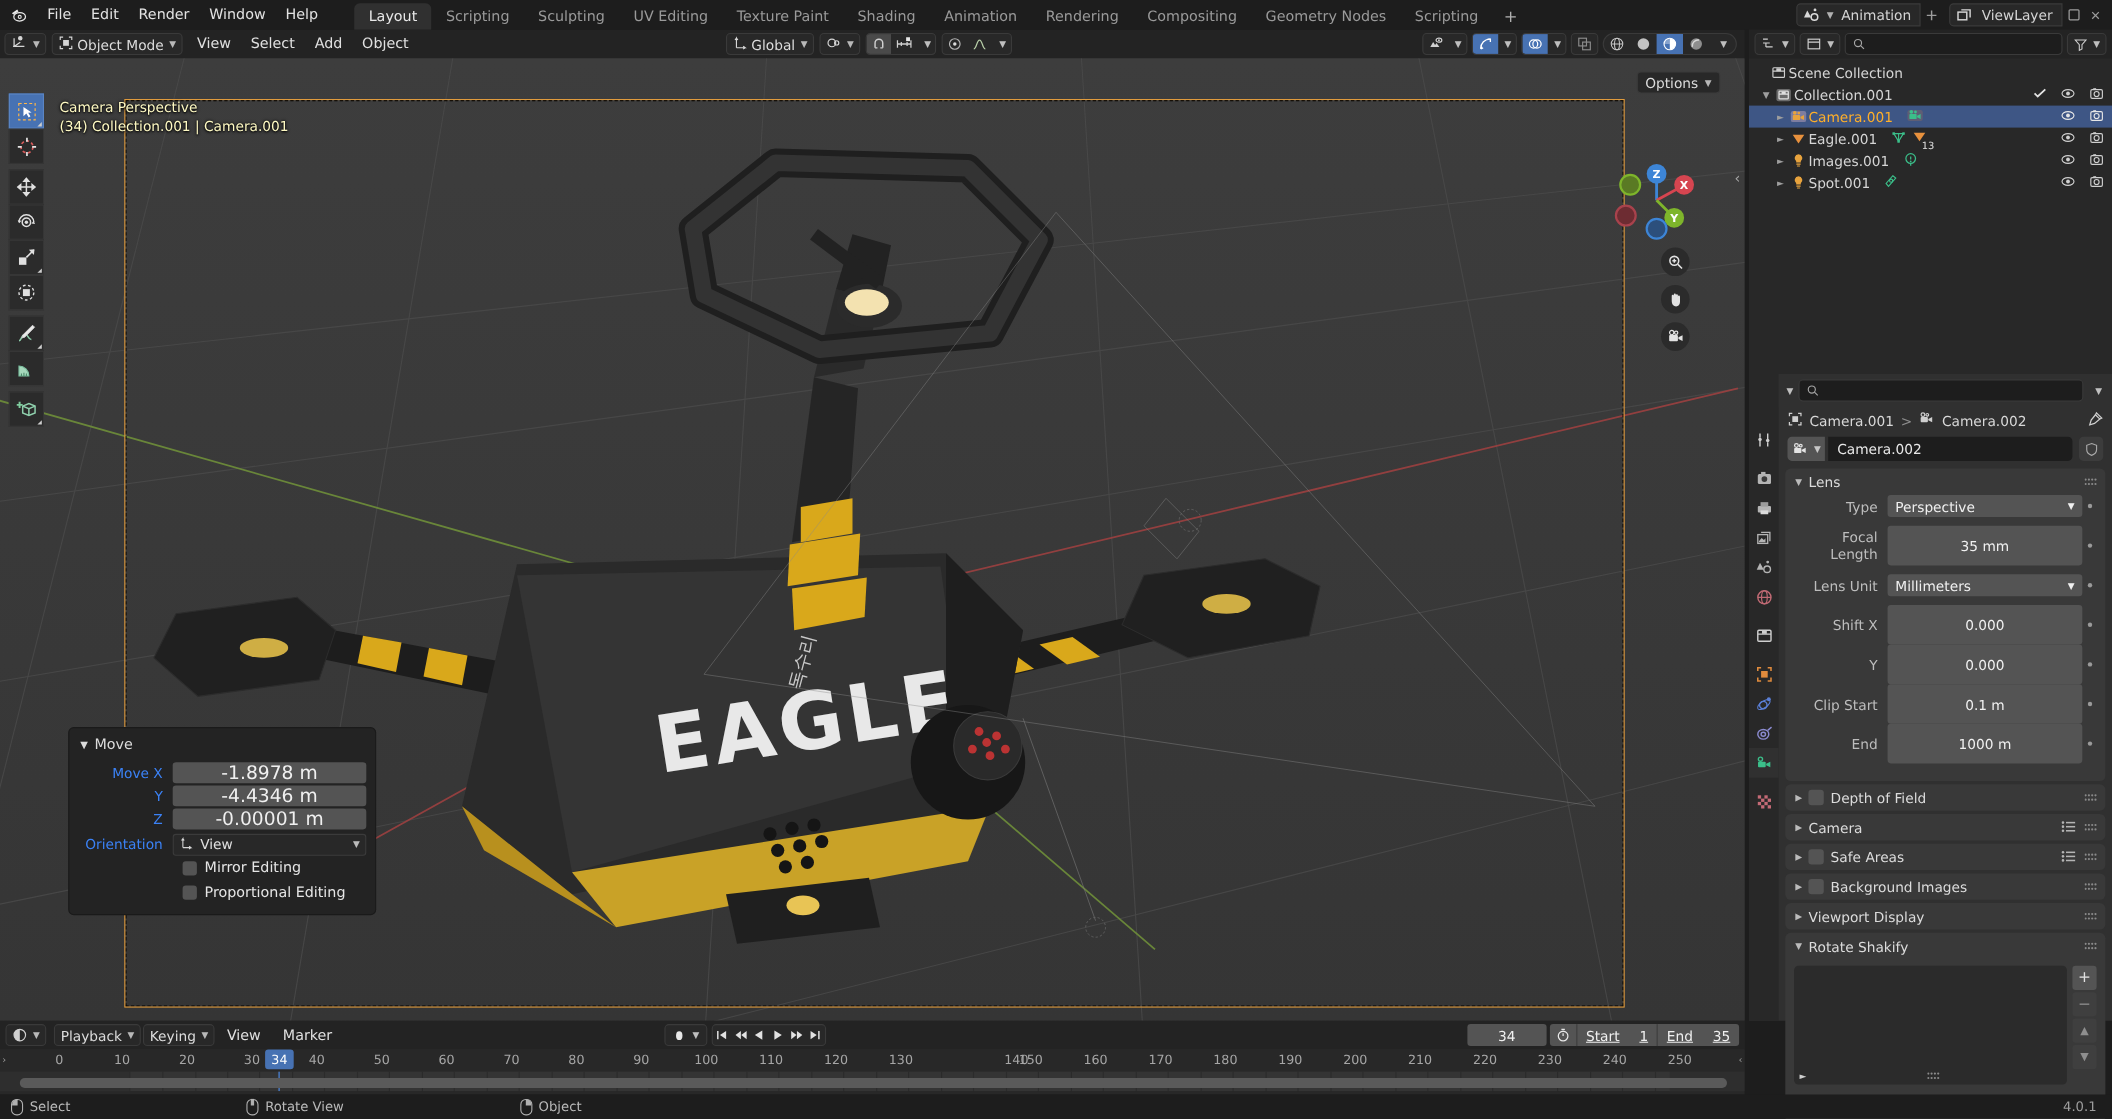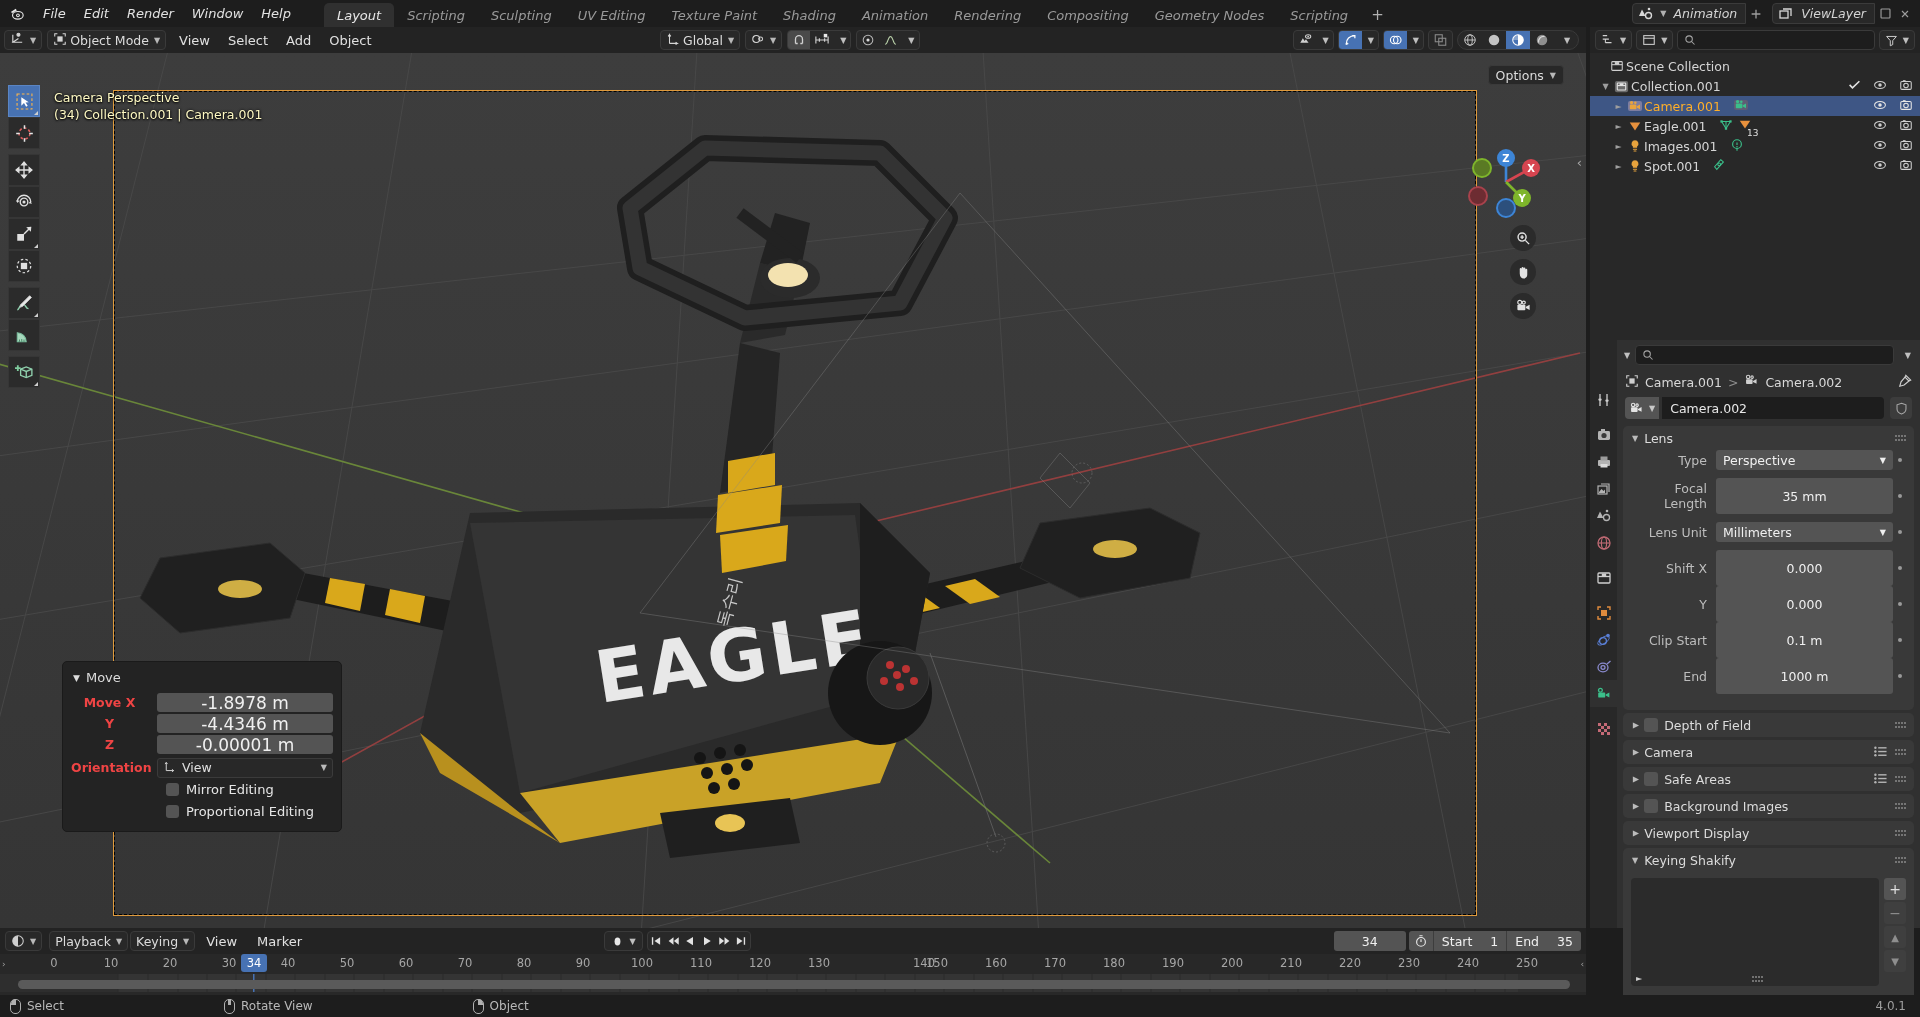--- a/index.html
+++ b/index.html
@@ -8,21 +8,21 @@
     background:#1d1d1d;
     font-family:"DejaVu Sans", sans-serif;
     font-size:13px; color:#e5e5e5;
     -webkit-font-smoothing:antialiased;
   }
   .app { position:relative; width:1920px; height:1017px; }
 
   
   .topbar {
     position:absolute; left:0; top:0; width:1920px; height:27px;
-    background:#1d1d1d; display:flex; align-items:center;font-style:italic;
+    background:#1d1d1d; display:flex; align-items:center;
   }
   .blender-logo { width:34px; height:27px; display:flex; align-items:center; justify-content:center; }
   .blender-logo svg { width:17px; height:17px; }
   .menu { display:flex; align-items:center; height:27px; }
   .menu .mi {
     padding:0 9px; height:20px; line-height:20px; font-size:13px; color:#e2e2e2;
     border-radius:3px; cursor:default;
   }
   .wsheet { display:flex; align-items:flex-end; height:27px; margin-left:24px; }
   .wstab {
@@ -102,21 +102,21 @@
   .side-arrow { position:absolute; right:4px; top:102px; font-size:13px; color:#a8a8a8; }
 
   
   .oppanel {
     position:absolute; left:62px; bottom:96px; width:280px;
     background:#232323; border:1px solid #1a1a1a; border-radius:5px;
     padding:6px 8px 10px 8px;
   }
   .op-title { display:flex;align-items:center;gap:6px; font-size:13px; color:#dcdcdc; padding:2px 0 8px 2px;}
   .op-row { display:flex; align-items:center; height:19px; margin-bottom:2px; }
-  .op-lbl { width:86px; text-align:center; padding-right:9px; font-size:12.5px; color:#ef4444;font-weight:bold;}
+  .op-lbl { width:86px; text-align:right; padding-right:9px; font-size:12.5px; color:#3b82f6;}
   .op-val {
     flex:1; height:19px; background:#545454; border-radius:3px; display:flex;
     align-items:center; justify-content:center; font-size:17px; color:#f0f0f0;
   }
   .op-dd {
     flex:1; height:20px; background:#282828; border:1px solid #3b3b3b; border-radius:3px;
     display:flex; align-items:center; padding:0 5px; font-size:12.5px; color:#e0e0e0; gap:6px;
   }
   .op-check { display:flex;align-items:center;gap:7px; height:19px; margin-left:95px; margin-top:3px;}
   .cbox { width:13px;height:13px;background:#545454;border-radius:3px;}
@@ -198,21 +198,21 @@
   .timeline { position:absolute; left:0; top:928px; width:1586px; height:67px; background:#282828; }
   .tl-header { height:26px; background:#232323; display:flex; align-items:center; padding:0 5px; gap:2px;}
   .tl-dd { height:20px; display:flex; align-items:center; gap:3px; padding:0 5px; background:#282828;border:1px solid #3a3a3a;border-radius:4px; font-size:12.5px; color:#dcdcdc;}
   .tl-plain { height:20px; display:flex;align-items:center; padding:0 9px; font-size:13px; color:#e0e0e0; border-radius:3px;}
   .tl-mid { margin-left:auto; display:flex; align-items:center; gap:4px; }
   .tl-keyset { height:20px; display:flex;align-items:center;gap:4px;padding:0 6px;background:#282828;border:1px solid #3a3a3a;border-radius:4px;}
   .tl-playgrp { display:flex; align-items:center; background:#282828;border:1px solid #3a3a3a; border-radius:4px; height:20px; overflow:hidden;}
   .tl-playgrp > div { width:17px;height:20px;display:flex;align-items:center;justify-content:center;}
   .tl-right { display:flex; align-items:center; gap:3px; margin-left:auto; }
   .tl-frame { width:72px;height:20px;background:#545454;border-radius:3px;display:flex;align-items:center;justify-content:center;font-size:12.5px;color:#f0f0f0;}
-  .tl-range { display:flex;align-items:center; background:#545454; border-radius:3px; height:20px; }
+  .tl-range { display:flex;align-items:center; background:#545454; border-radius:3px; height:20px;text-decoration:underline; }
   .tl-range .seg { display:flex; align-items:center; gap:18px; padding:0 8px; font-size:12.5px; color:#f0f0f0; height:20px;}
   .tl-range .div { width:1px;height:20px;background:#3d3d3d;}
   .tl-scale { position:relative; height:20px; background:#282828; }
   .tl-tick { position:absolute; top:2px; font-size:11.5px; color:#a6a6a6; transform:translateX(-50%); }
   .tl-chan { position:relative; height:18px; background:#2e2e2e; }
   .tl-scroll { position:absolute; left:18px; right:16px; bottom:3px; height:9px; background:#5a5a5a; border-radius:5px;}
   .playhead { position:absolute; top:0; width:26px; height:18px; background:#4772b3; border-radius:3px;
     display:flex;align-items:center;justify-content:center; font-size:11.5px; color:#fff; transform:translateX(-50%);}
 
   
@@ -1416,21 +1416,21 @@
                 <circle cx="7" cy="7" r="1"></circle>
                 <circle cx="10" cy="7" r="1"></circle>
               </g>
             </svg>
         </span>
       </div>
 
       <div class="panel" style="padding-bottom:10px">
         <div class="panel-hdr">
           <span class="chev">▼</span>
-          <span>Keying Shakify</span>
+          <span>Rotate Shakify</span>
           <span class="dots">
             <svg width="12" height="10" viewBox="0 0 12 10">
                 <g fill="#8a8a8a">
                   <circle cx="1" cy="3" r="1"></circle>
                   <circle cx="4" cy="3" r="1"></circle>
                   <circle cx="7" cy="3" r="1"></circle>
                   <circle cx="10" cy="3" r="1"></circle>
                   <circle cx="1" cy="7" r="1"></circle>
                   <circle cx="4" cy="7" r="1"></circle>
                   <circle cx="7" cy="7" r="1"></circle>

